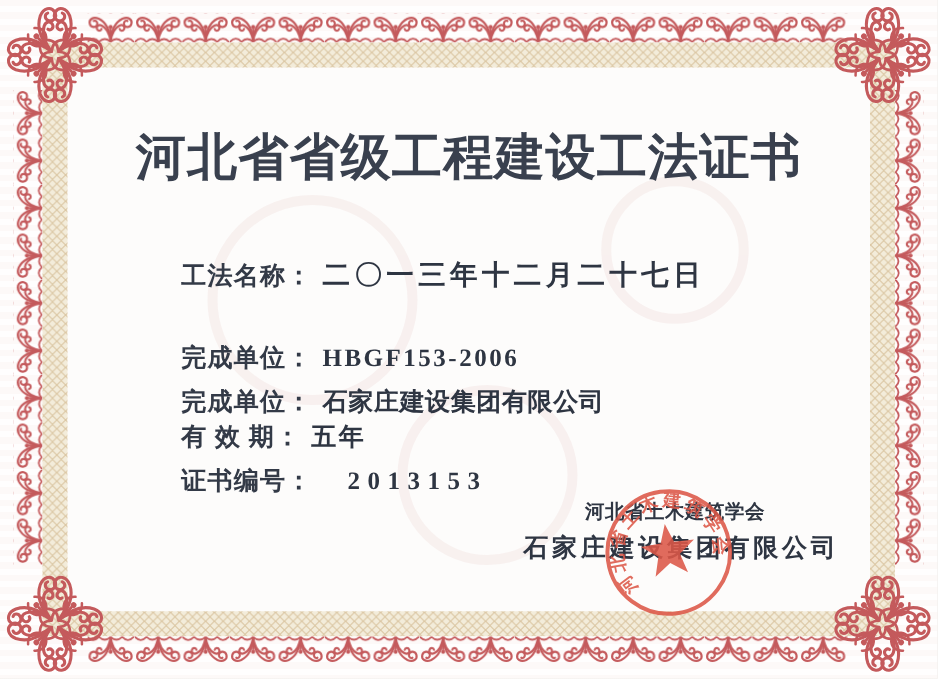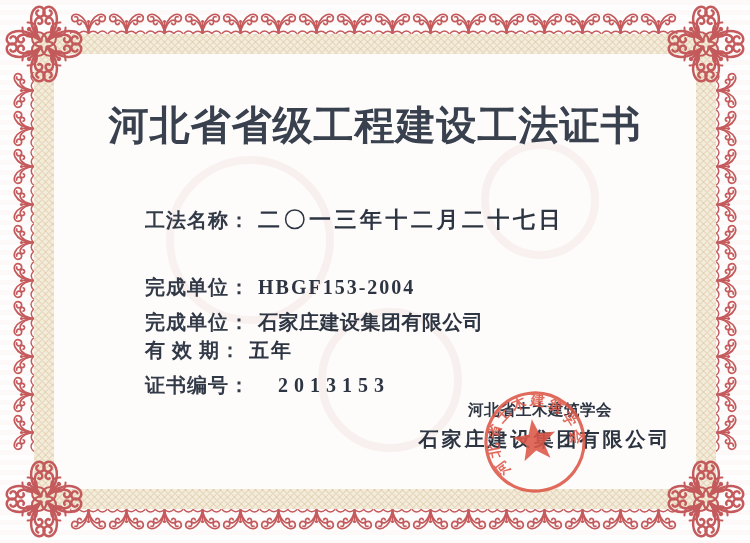--- a/index.html
+++ b/index.html
@@ -126,21 +126,21 @@
 
   <div class="content">
 
     <div class="cert-title">河北省省级工程建设工法证书</div>
 
     <div class="field-row row-1">
       <span class="f-label">工法名称：</span><span class="f-value v-name">二〇一三年十二月二十七日</span>
     </div>
 
     <div class="field-row row-2">
-      <span class="f-label">完成单位：</span><span class="f-value v-code">HBGF153-2004</span>
+      <span class="f-label">完成单位：</span><span class="f-value v-code">HBGF153-2006</span>
     </div>
 
     <div class="field-row row-4">
       <span class="f-label">有 效 期：</span><span class="f-value v-plain">五年</span>
     </div>
 
     <div class="field-row row-3">
       <span class="f-label">完成单位：</span><span class="f-value v-company">石家庄建设集团有限公司</span>
     </div>
 

